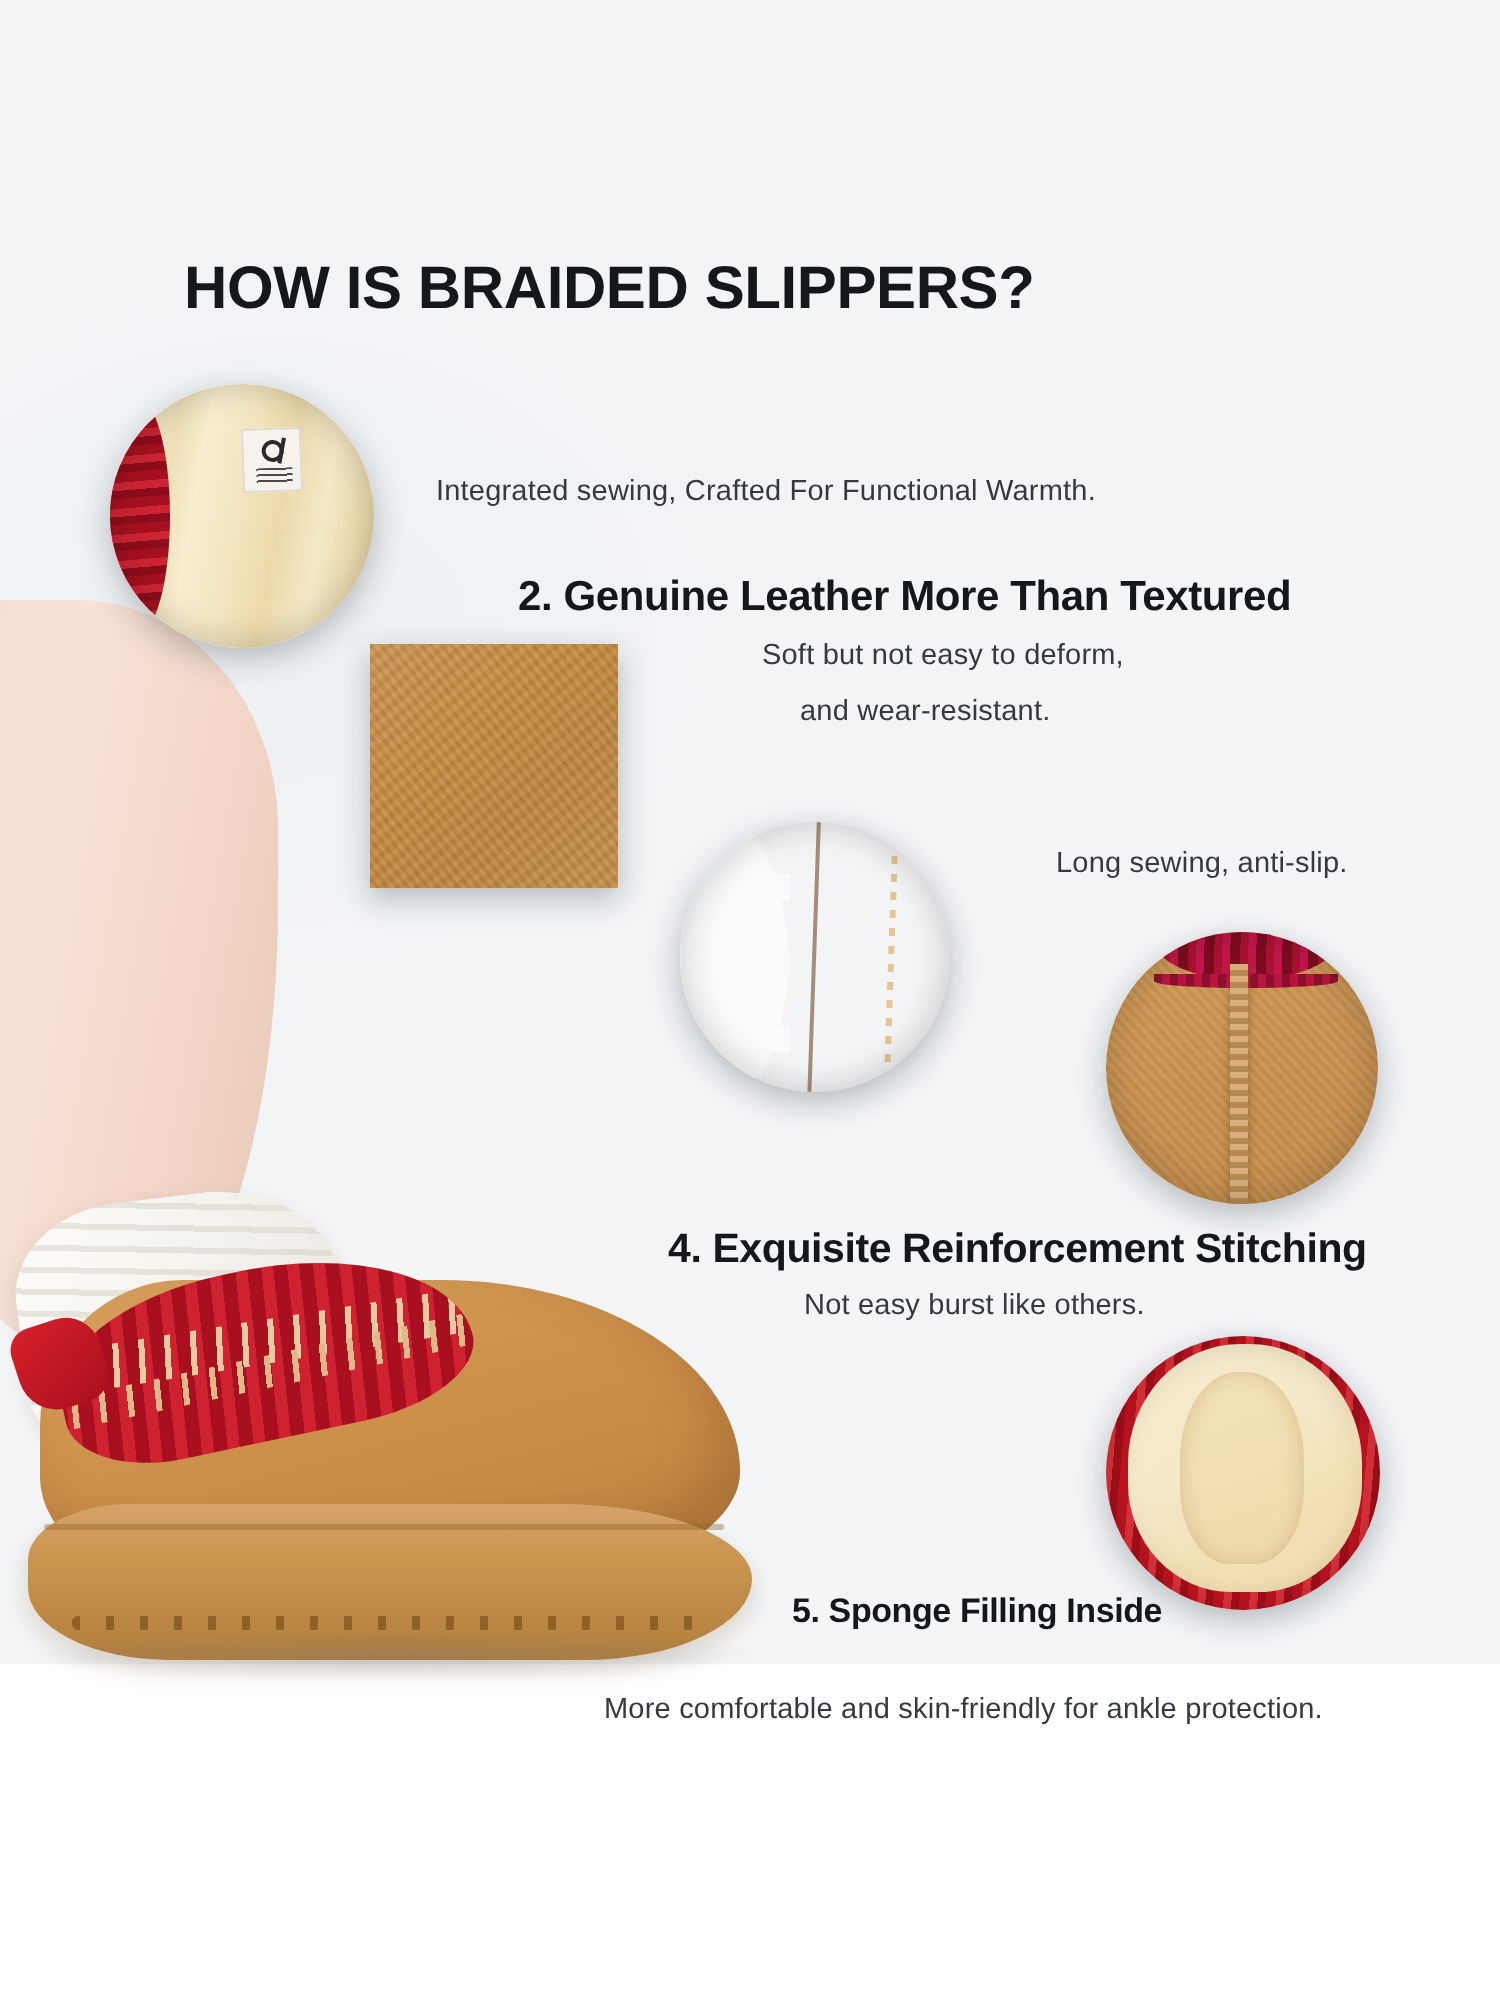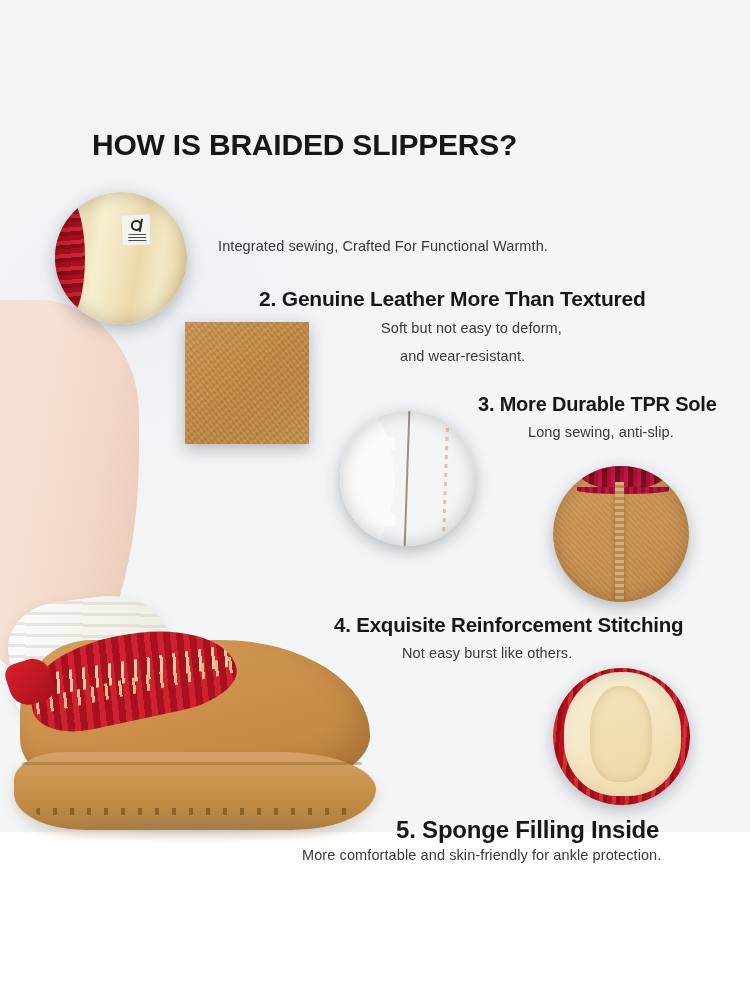--- a/index.html
+++ b/index.html
@@ -34,21 +34,21 @@
   }
   .f1t { left:200px; top:205px;  font-size:21px; }
   .f1s { left:218px; top:238px;  font-size:14.5px; }
   .f2t { left:259px; top:287px;  font-size:21px; }
   .f2s1{ left:381px; top:320px;  font-size:14.5px; }
   .f2s2{ left:400px; top:348px;  font-size:14.5px; }
   .f3t { left:478px; top:393px;  font-size:20px; }
   .f3s { left:528px; top:424px;  font-size:14.5px; }
   .f4t { left:321px; top:613px;  font-size:20.5px;margin-left:13px; }
   .f4s { left:402px; top:645px;  font-size:14.5px; }
-  .f5t { left:396px; top:816px;  font-size:24px; }
+  .f5t { left:396px; top:796px;  font-size:17px; }
   .f5s { left:302px; top:847px;  font-size:14.5px; }
 
   
   .circ {
     position:absolute; border-radius:50%; overflow:hidden;
     box-shadow:0 5px 16px rgba(40,45,55,0.30);
   }
   .circ::after {
     content:""; position:absolute; inset:0; border-radius:50%;
     box-shadow:inset 0 0 18px rgba(0,0,0,0.20);
@@ -265,21 +265,20 @@
   <div class="feat-sub f2s2">and wear-resistant.</div>
 
   <div class="circ" id="circle-sole">
     <div class="white-wedge"></div>
     <div class="tooth t1"></div>
     <div class="tooth t2"></div>
     <div class="tooth t3"></div>
     <div class="seam"></div>
     <div class="stitch"></div>
   </div>
-  <div class="feat-title f3t">3. More Durable TPR Sole</div>
   <div class="feat-sub f3s">Long sewing, anti-slip.</div>
 
   <div class="circ" id="circle-stitch">
     <div class="braid-top"></div>
     <div class="seam-v"></div>
   </div>
   <div class="feat-title f4t">4. Exquisite Reinforcement Stitching</div>
   <div class="feat-sub f4s">Not easy burst like others.</div>
 
   <div class="circ" id="circle-sponge">

